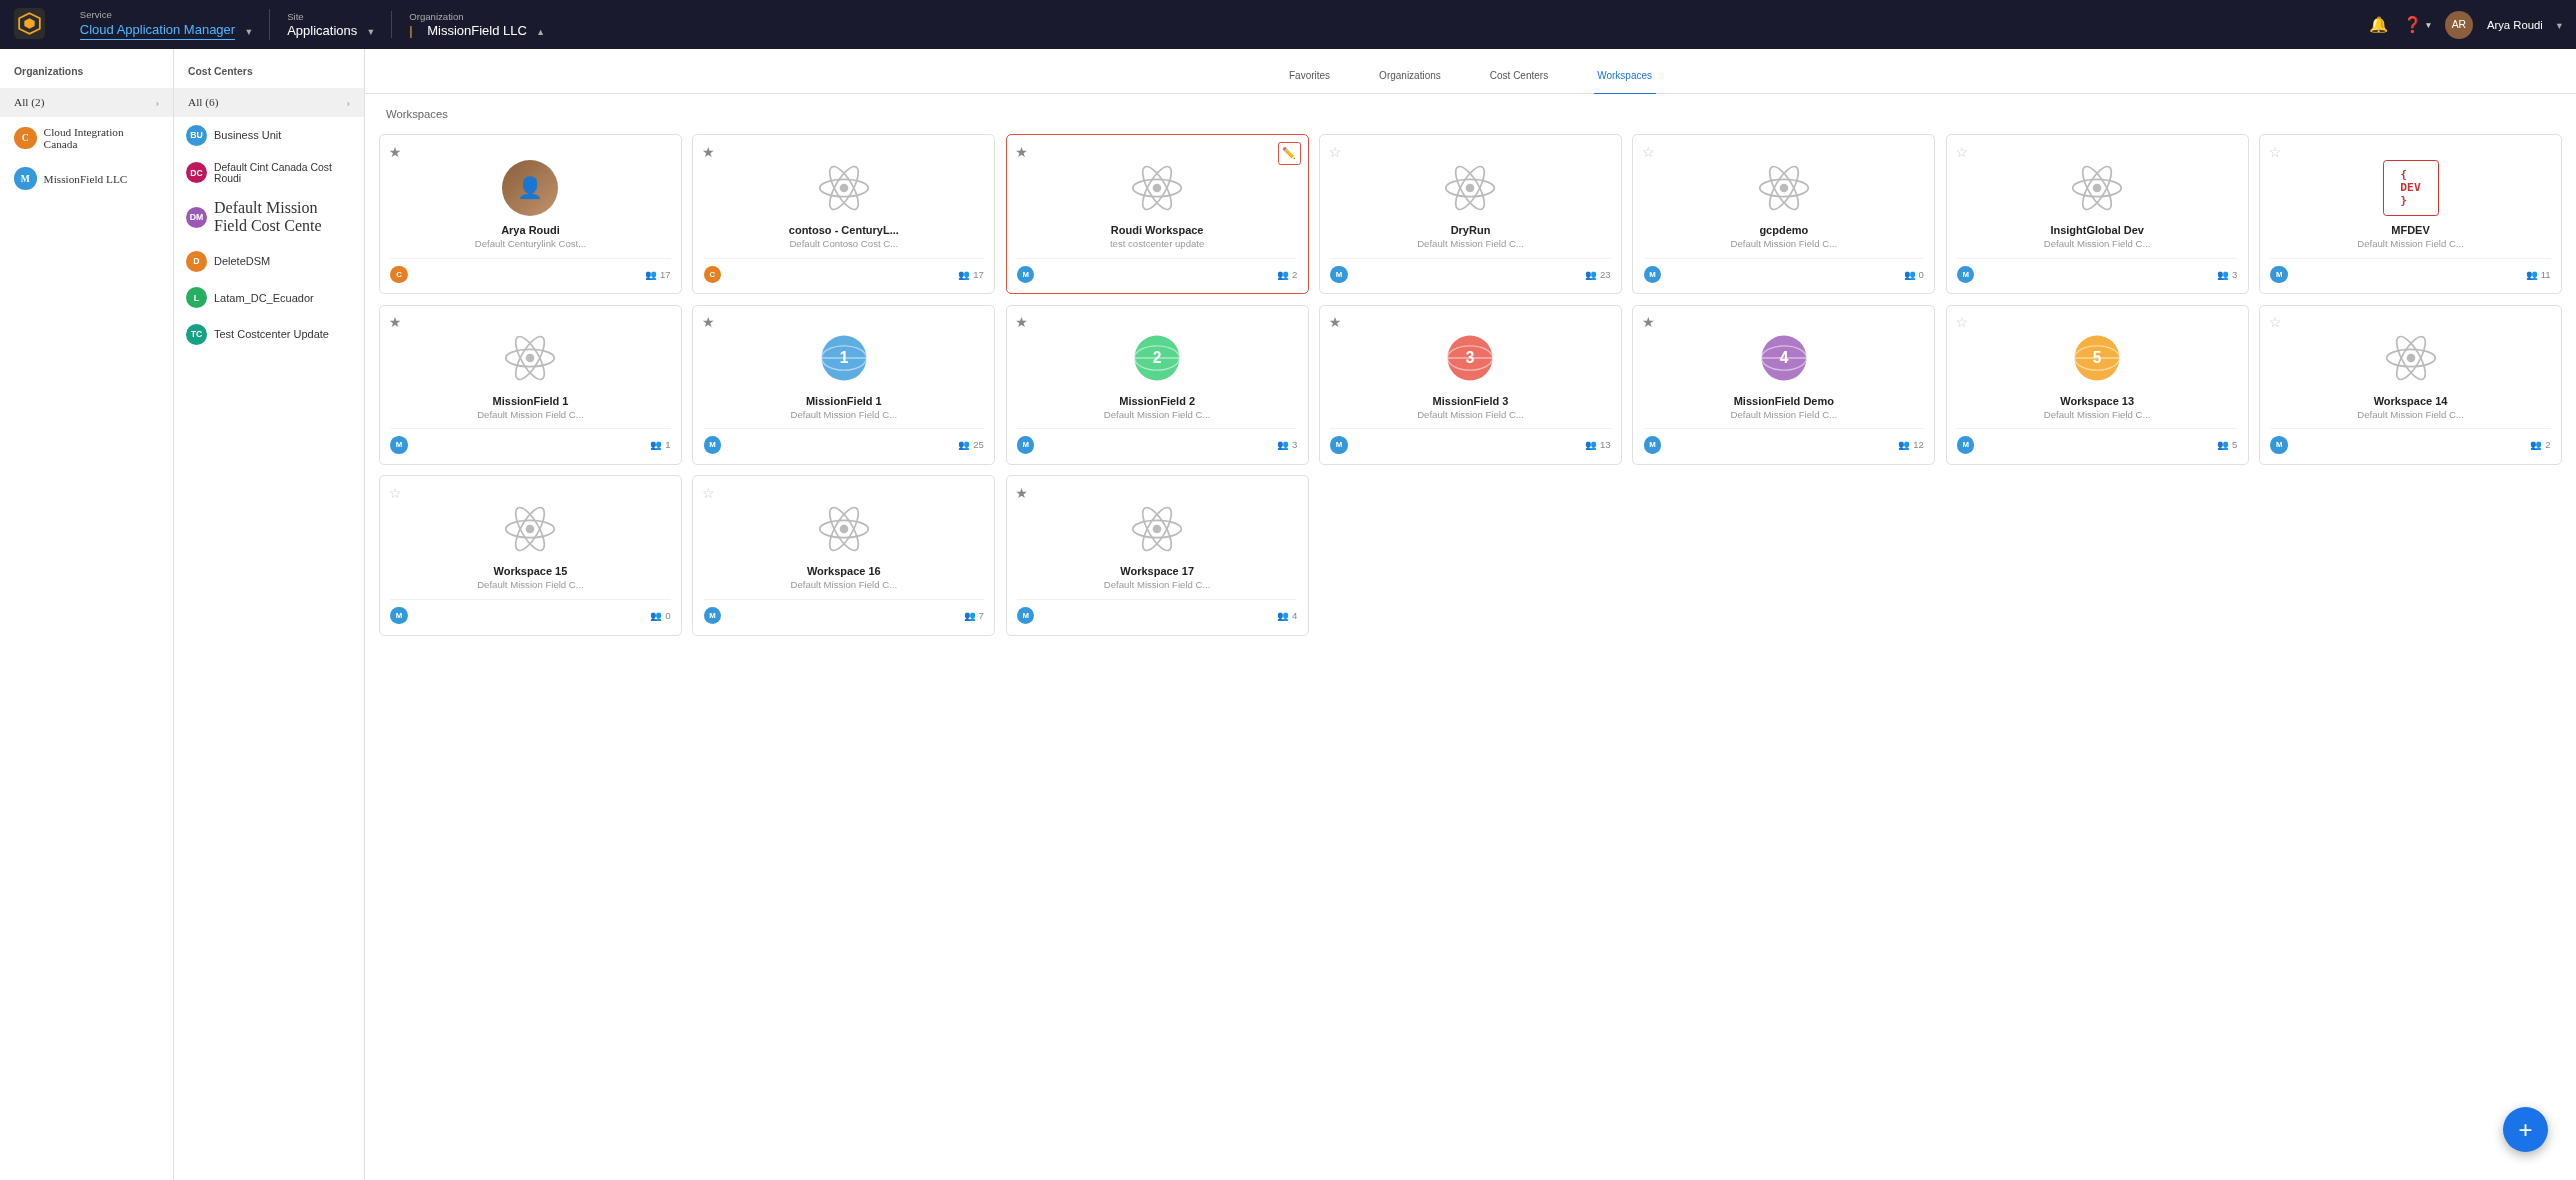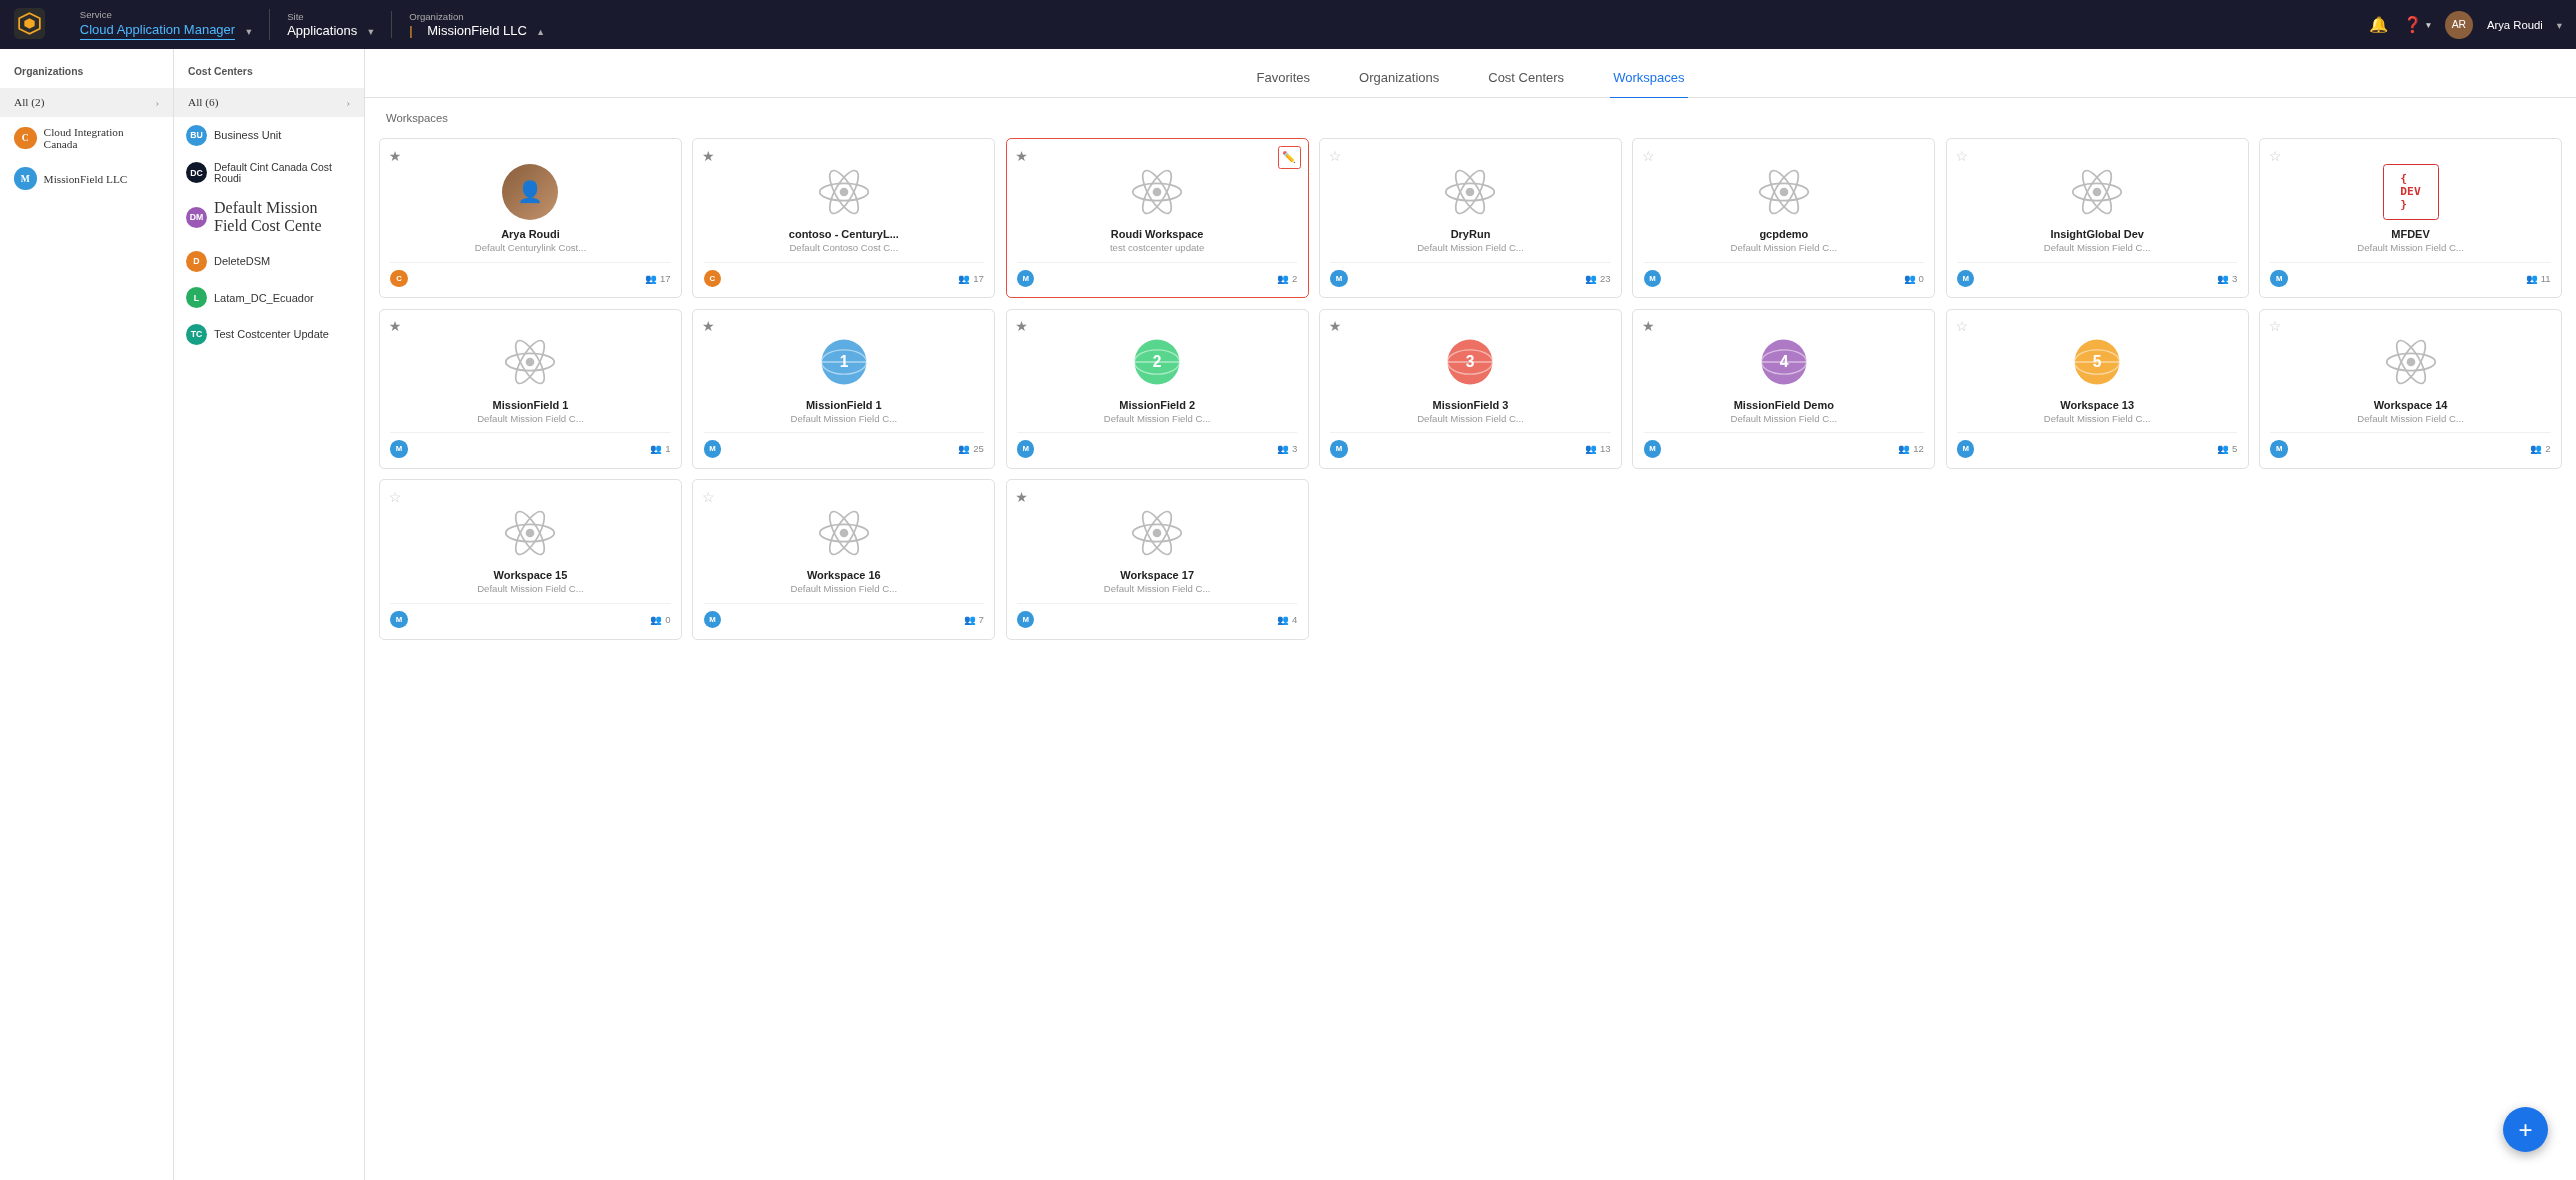--- a/index.html
+++ b/index.html
@@ -196,21 +196,21 @@
 
     
     .tabs-row {
       display: flex;
       justify-content: center;
       gap: 42px;
       padding: 14px 0 0;
       border-bottom: 0.9px solid #e0e0e0;
     }
     .tab {
-      font-size: 13px;
+      font-size: 10px;
       color: #555;
       padding: 7px 3.5px 12px;
       cursor: pointer;
       border-bottom: 1.7px solid transparent;
       margin-bottom: -0.9px;
     }
     .tab.active {
       color: #1a73e8;
       border-bottom-color: #1a73e8;
       font-weight: 500;
@@ -425,21 +425,21 @@
       <div class="sidebar-section-title">Cost Centers</div>
       <div class="sidebar-item active">
         <span>All (6)</span>
         <span class="chevron">›</span>
       </div>
       <div class="cost-item">
         <div class="cost-avatar" style="background:#3498db;">BU</div>
         <span>Business Unit</span>
       </div>
       <div class="cost-item">
-        <div class="cost-avatar" style="background:#0f172a;">DC</div>
+        <div class="cost-avatar" style="background:#be185d;">DC</div>
         <span style="font-size:10.4px;">Default Cint Canada Cost Roudi</span>
       </div>
       <div class="cost-item">
         <div class="cost-avatar" style="background:#9b59b6;">DM</div>
         <span style="font-size:16px;font-family:Liberation Serif, serif;">Default Mission Field Cost Cente</span>
       </div>
       <div class="cost-item">
         <div class="cost-avatar" style="background:#e67e22;">D</div>
         <span>DeleteDSM</span>
       </div>

